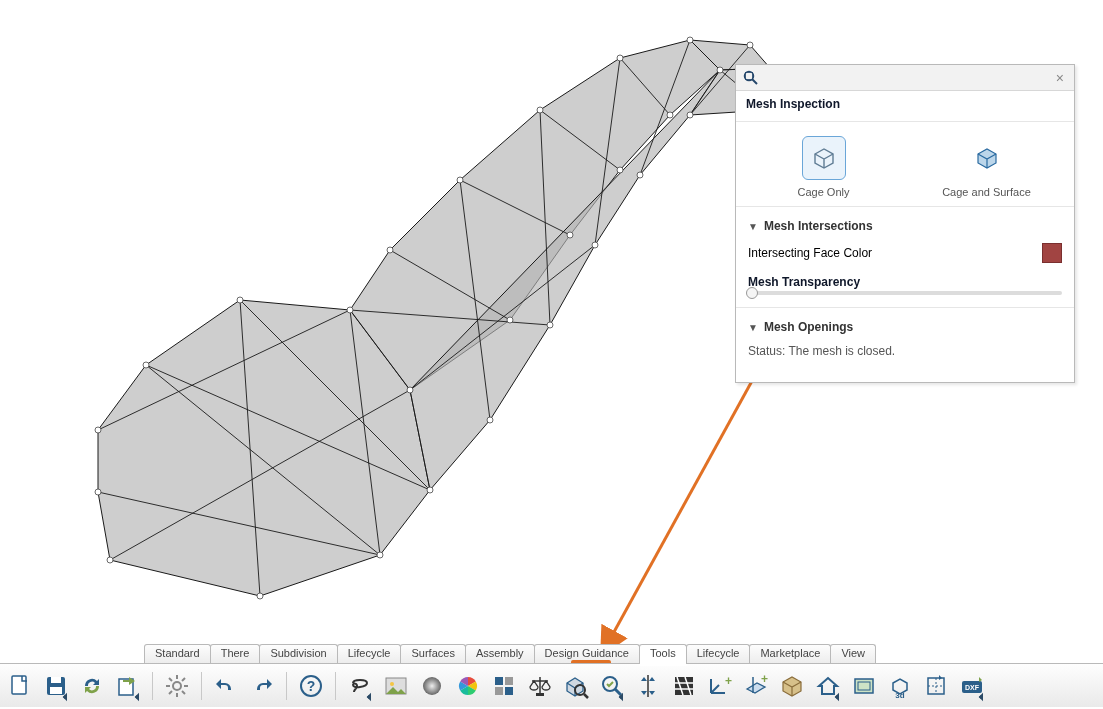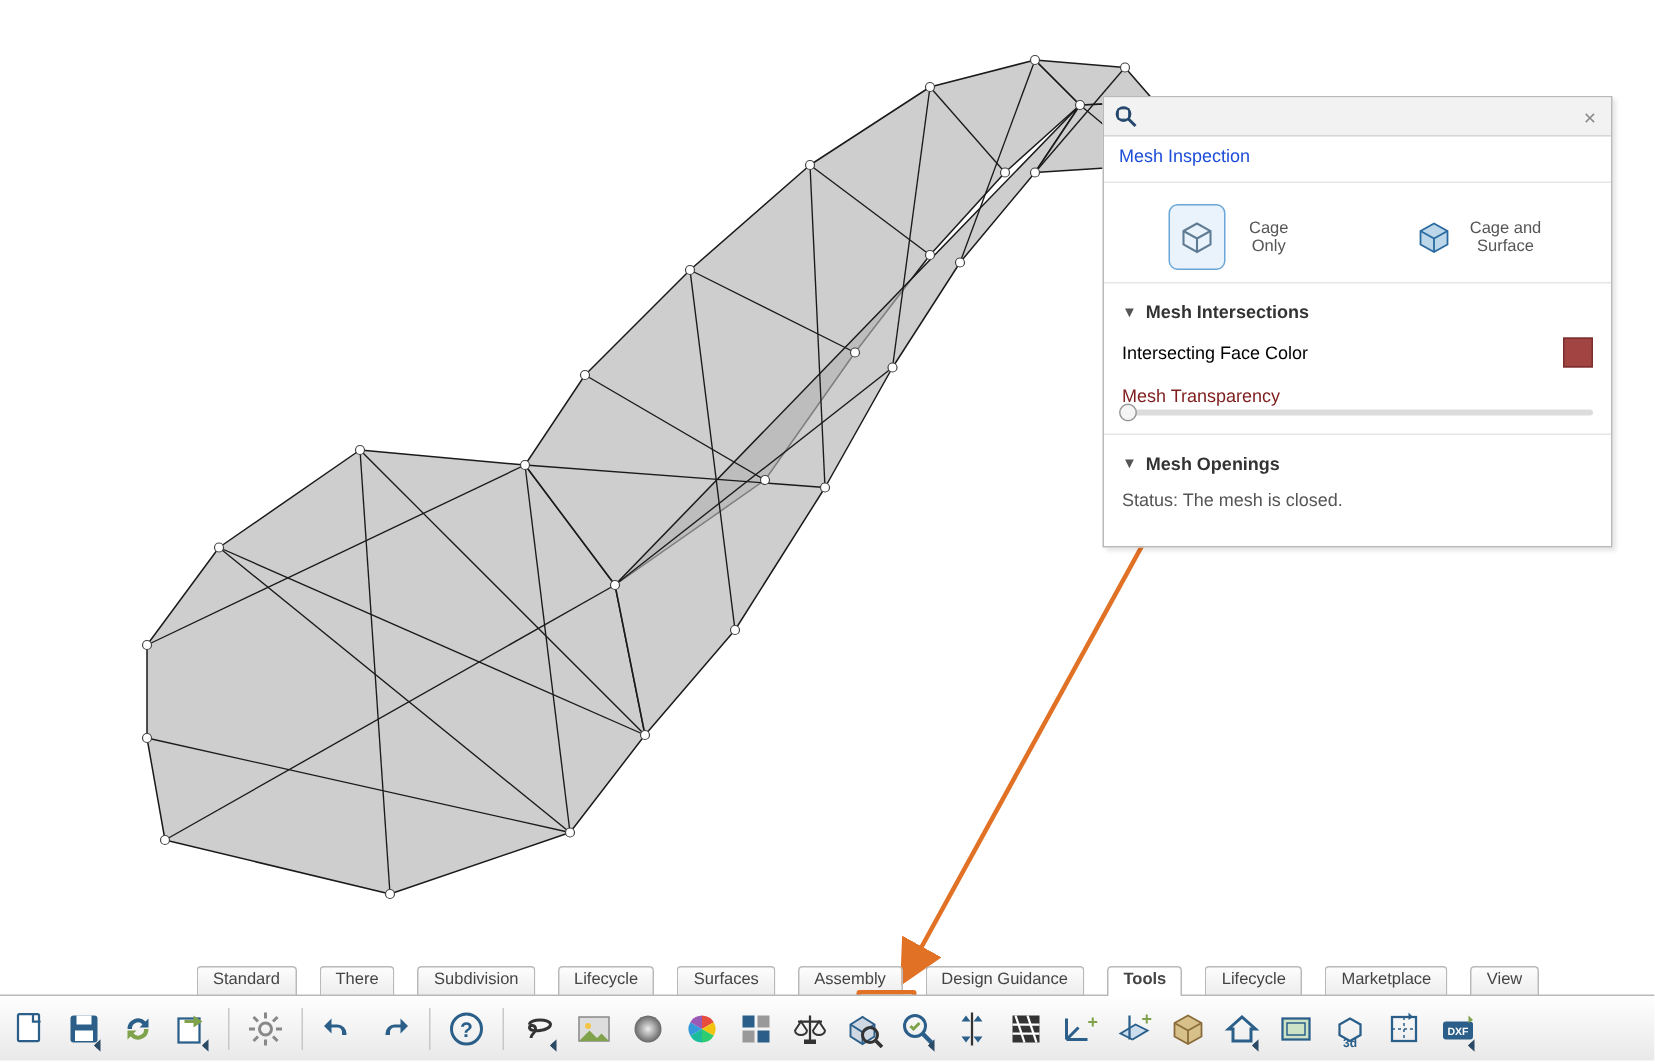--- a/index.html
+++ b/index.html
@@ -35,30 +35,30 @@
       height: 26px;
       background: #f2f2f2;
       border-bottom: 1px solid #d7d7d7;
       display:flex; align-items:center; justify-content: space-between;
       padding: 0 6px;
     }
     .panel-titlebar .ticon { width:18px; height:18px; display:flex; align-items:center; justify-content:center;}
     .panel-titlebar .close { color:#888; font-size:14px; cursor:pointer; padding:0 4px;}
     .panel-header {
       padding: 6px 10px 10px 10px;
-      font-weight: normal; color:#1d4ed8;
+      font-weight: bold; color:#0f172a;
       border-bottom: 1px solid #e6e6e6;
     }
     .mode-row {
       display:flex; justify-content:space-around;
       padding: 14px 6px 8px 6px;
     }
     .mode {
       width: 90px; text-align:center; font-size:11px; color:#555;
-      display:flex; flex-direction:row; align-items:center; gap:6px;
+      display:flex; flex-direction:column; align-items:center; gap:6px;
       cursor:pointer;
     }
     .mode .iconbox {
       width:44px; height:44px; border-radius:6px;
       display:flex; align-items:center; justify-content:center;
       border:1px solid transparent;
     }
     .mode.selected .iconbox {
       border:1px solid #6aa6d8;
       background:#eaf3fb;
@@ -79,36 +79,35 @@
     .slider-row { display:flex; align-items:center; gap:8px; margin-top:2px; }
     .slider-track {
       flex:1; height:4px; background:#dcdcdc; border-radius:2px; position:relative;
     }
     .slider-thumb {
       position:absolute; left:-2px; top:50%; transform:translate(0,-50%);
       width:12px; height:12px; border-radius:50%;
       background:#f5f5f5; border:1px solid #999;
       cursor:pointer;
     }
-    .label { color:#7f1d1d; font-weight:normal; }
+    .label { color:#0f172a; font-weight:bold; }
     
     .tabs {
-      position:absolute; left:131px; top: 644px; height:20px;
+      position:absolute; left:144px; top: 644px; height:20px;
       display:flex;
-      gap:16px;
     }
     .tab {
       border:1px solid #b9b9b9; border-bottom:none;
       background:linear-gradient(#fdfdfd,#ececec);
       padding: 2px 10px; font-size:11px; color:#444;
       margin-right:-1px;
       cursor:pointer;
       border-top-left-radius:3px; border-top-right-radius:3px;
     }
-    .tab.active { background:#ffffff; font-weight:bold; position:relative; z-index:2; box-shadow:0 2px 0 #fff; }
+    .tab.active { background:#ffffff; font-weight:normal; position:relative; z-index:2; box-shadow:0 2px 0 #fff; }
     
     .toolbar {
       position:absolute; left:0; right:0; top:663px; height:44px;
       border-top:1px solid #b9b9b9;
       background:linear-gradient(#fefefe,#e9e9e9);
       display:flex; align-items:center; gap:4px; padding:0 4px;
     }
     .tbtn {
       width:32px; height:32px;
       display:flex; align-items:center; justify-content:center;

